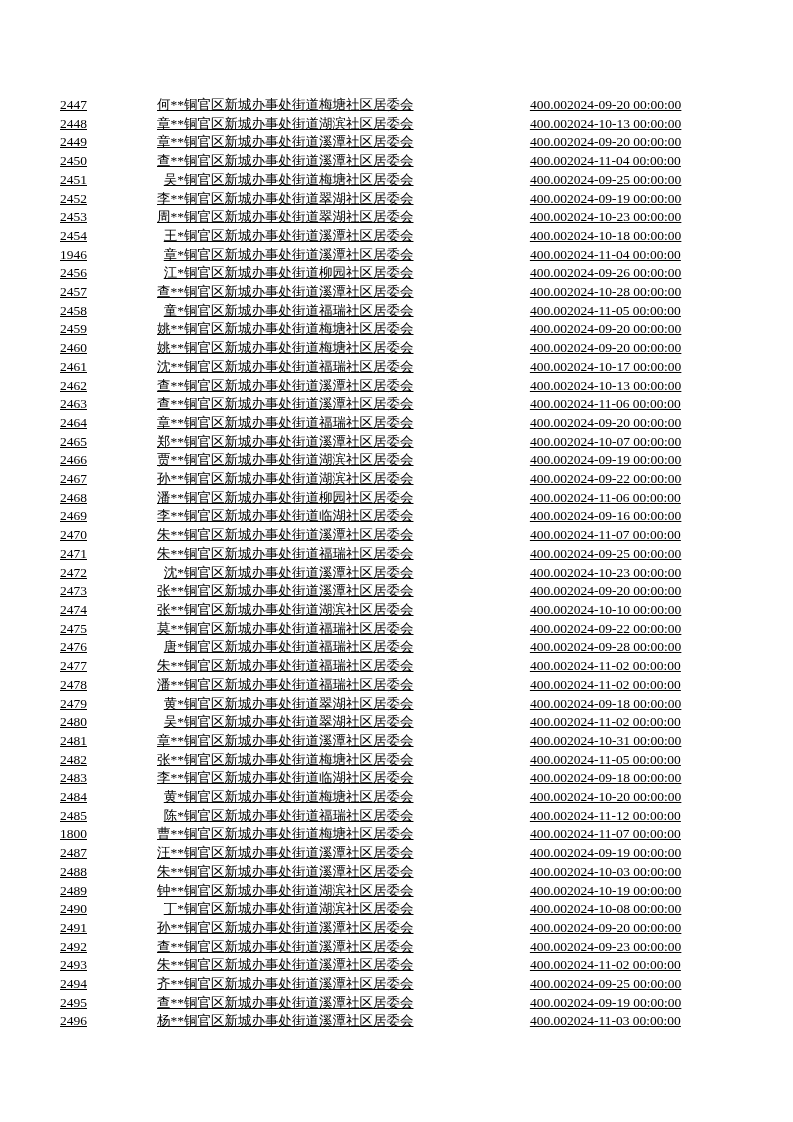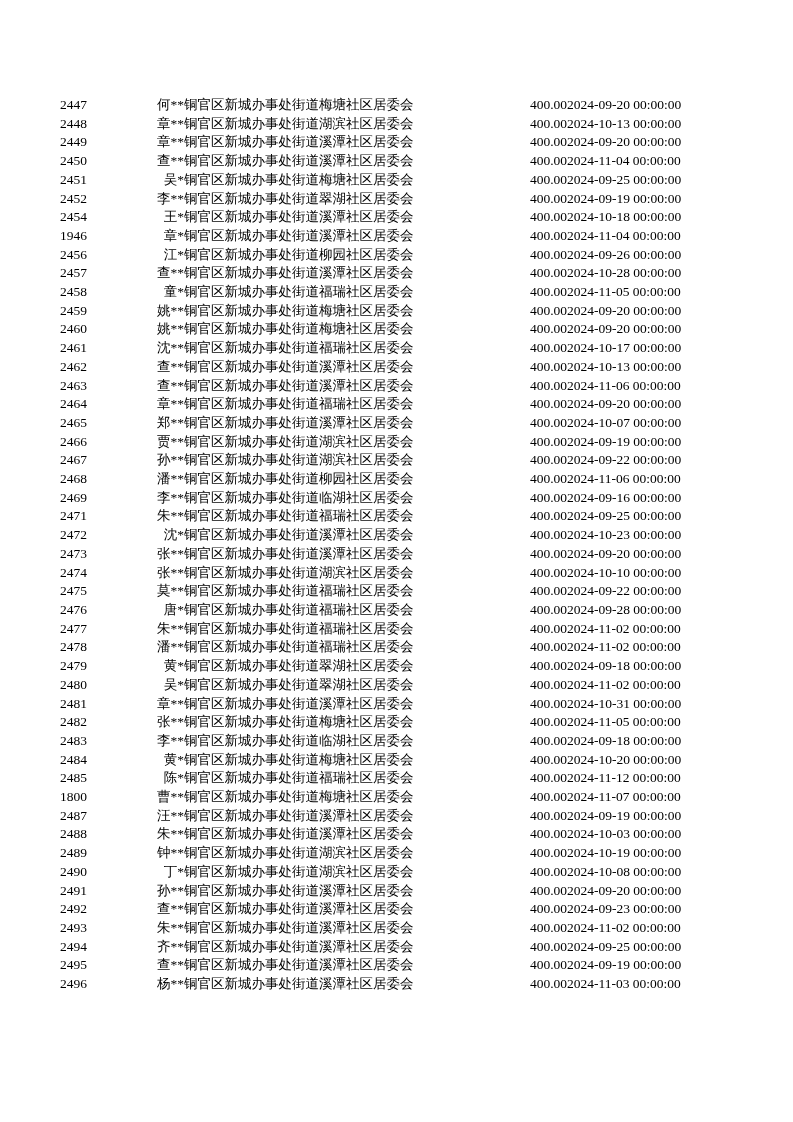--- a/index.html
+++ b/index.html
@@ -12,20 +12,21 @@
     height: 1122px;
     font-family: "Liberation Serif", "DejaVu Serif", serif;
     color: #000000;
   }
   .page {
     position: relative;
     width: 700px;
     height: 1122px;
     box-sizing: border-box;
     padding: 96px 60px 8px 60px;
+    text-decoration: underline;
   }
   table.data-table {
     border-collapse: collapse;
     width: 673px;
     table-layout: fixed;
   }
   table.data-table td {
     font-size: 13.5px;
     line-height: 18.7px;
     height: 18.7px;
@@ -95,20 +96,27 @@
           <td class="date">2024-09-25 00:00:00</td>
         </tr>
         <tr>
           <td class="id">2452</td>
           <td class="name">李**</td>
           <td class="org">铜官区新城办事处街道翠湖社区居委会</td>
           <td class="amt">400.00</td>
           <td class="date">2024-09-19 00:00:00</td>
         </tr>
         <tr>
+          <td class="id">2453</td>
+          <td class="name">周**</td>
+          <td class="org">铜官区新城办事处街道翠湖社区居委会</td>
+          <td class="amt">400.00</td>
+          <td class="date">2024-10-23 00:00:00</td>
+        </tr>
+        <tr>
           <td class="id">2454</td>
           <td class="name">王*</td>
           <td class="org">铜官区新城办事处街道溪潭社区居委会</td>
           <td class="amt">400.00</td>
           <td class="date">2024-10-18 00:00:00</td>
         </tr>
         <tr>
           <td class="id">1946</td>
           <td class="name">章*</td>
           <td class="org">铜官区新城办事处街道溪潭社区居委会</td>
@@ -205,20 +213,27 @@
           <td class="org">铜官区新城办事处街道柳园社区居委会</td>
           <td class="amt">400.00</td>
           <td class="date">2024-11-06 00:00:00</td>
         </tr>
         <tr>
           <td class="id">2469</td>
           <td class="name">李**</td>
           <td class="org">铜官区新城办事处街道临湖社区居委会</td>
           <td class="amt">400.00</td>
           <td class="date">2024-09-16 00:00:00</td>
+        </tr>
+        <tr>
+          <td class="id">2470</td>
+          <td class="name">朱**</td>
+          <td class="org">铜官区新城办事处街道溪潭社区居委会</td>
+          <td class="amt">400.00</td>
+          <td class="date">2024-11-07 00:00:00</td>
         </tr>
         <tr>
           <td class="id">2471</td>
           <td class="name">朱**</td>
           <td class="org">铜官区新城办事处街道福瑞社区居委会</td>
           <td class="amt">400.00</td>
           <td class="date">2024-09-25 00:00:00</td>
         </tr>
         <tr>
           <td class="id">2472</td>

